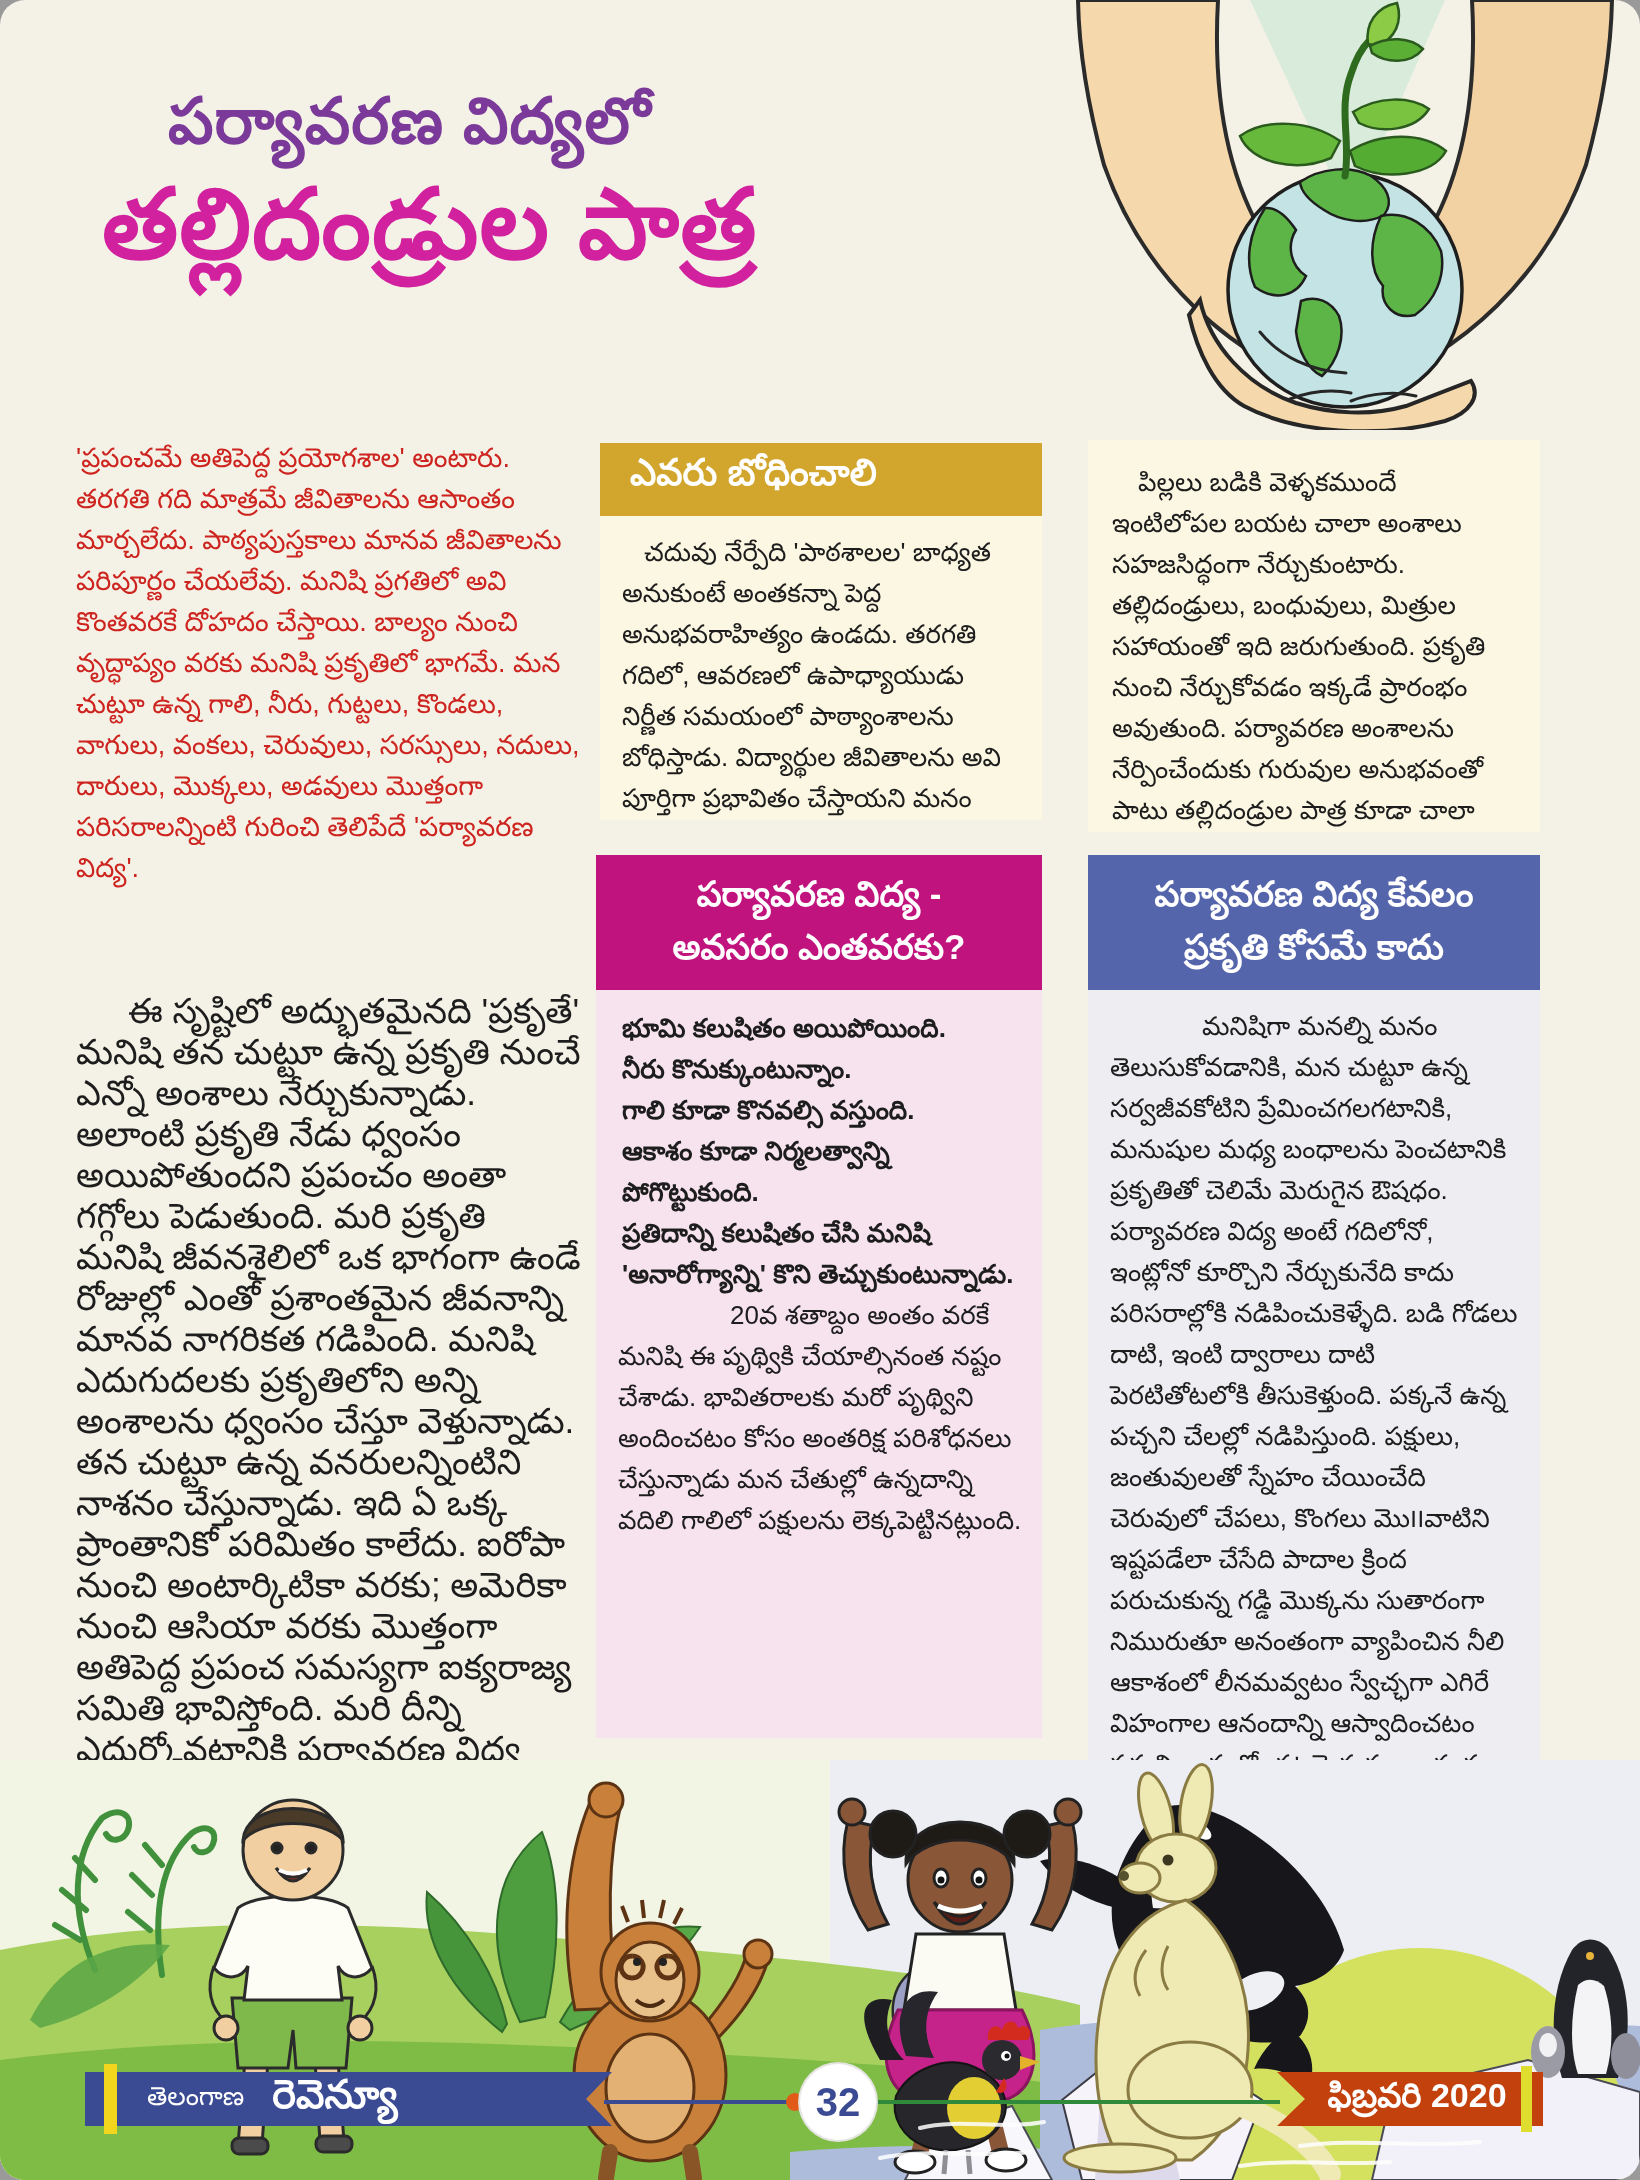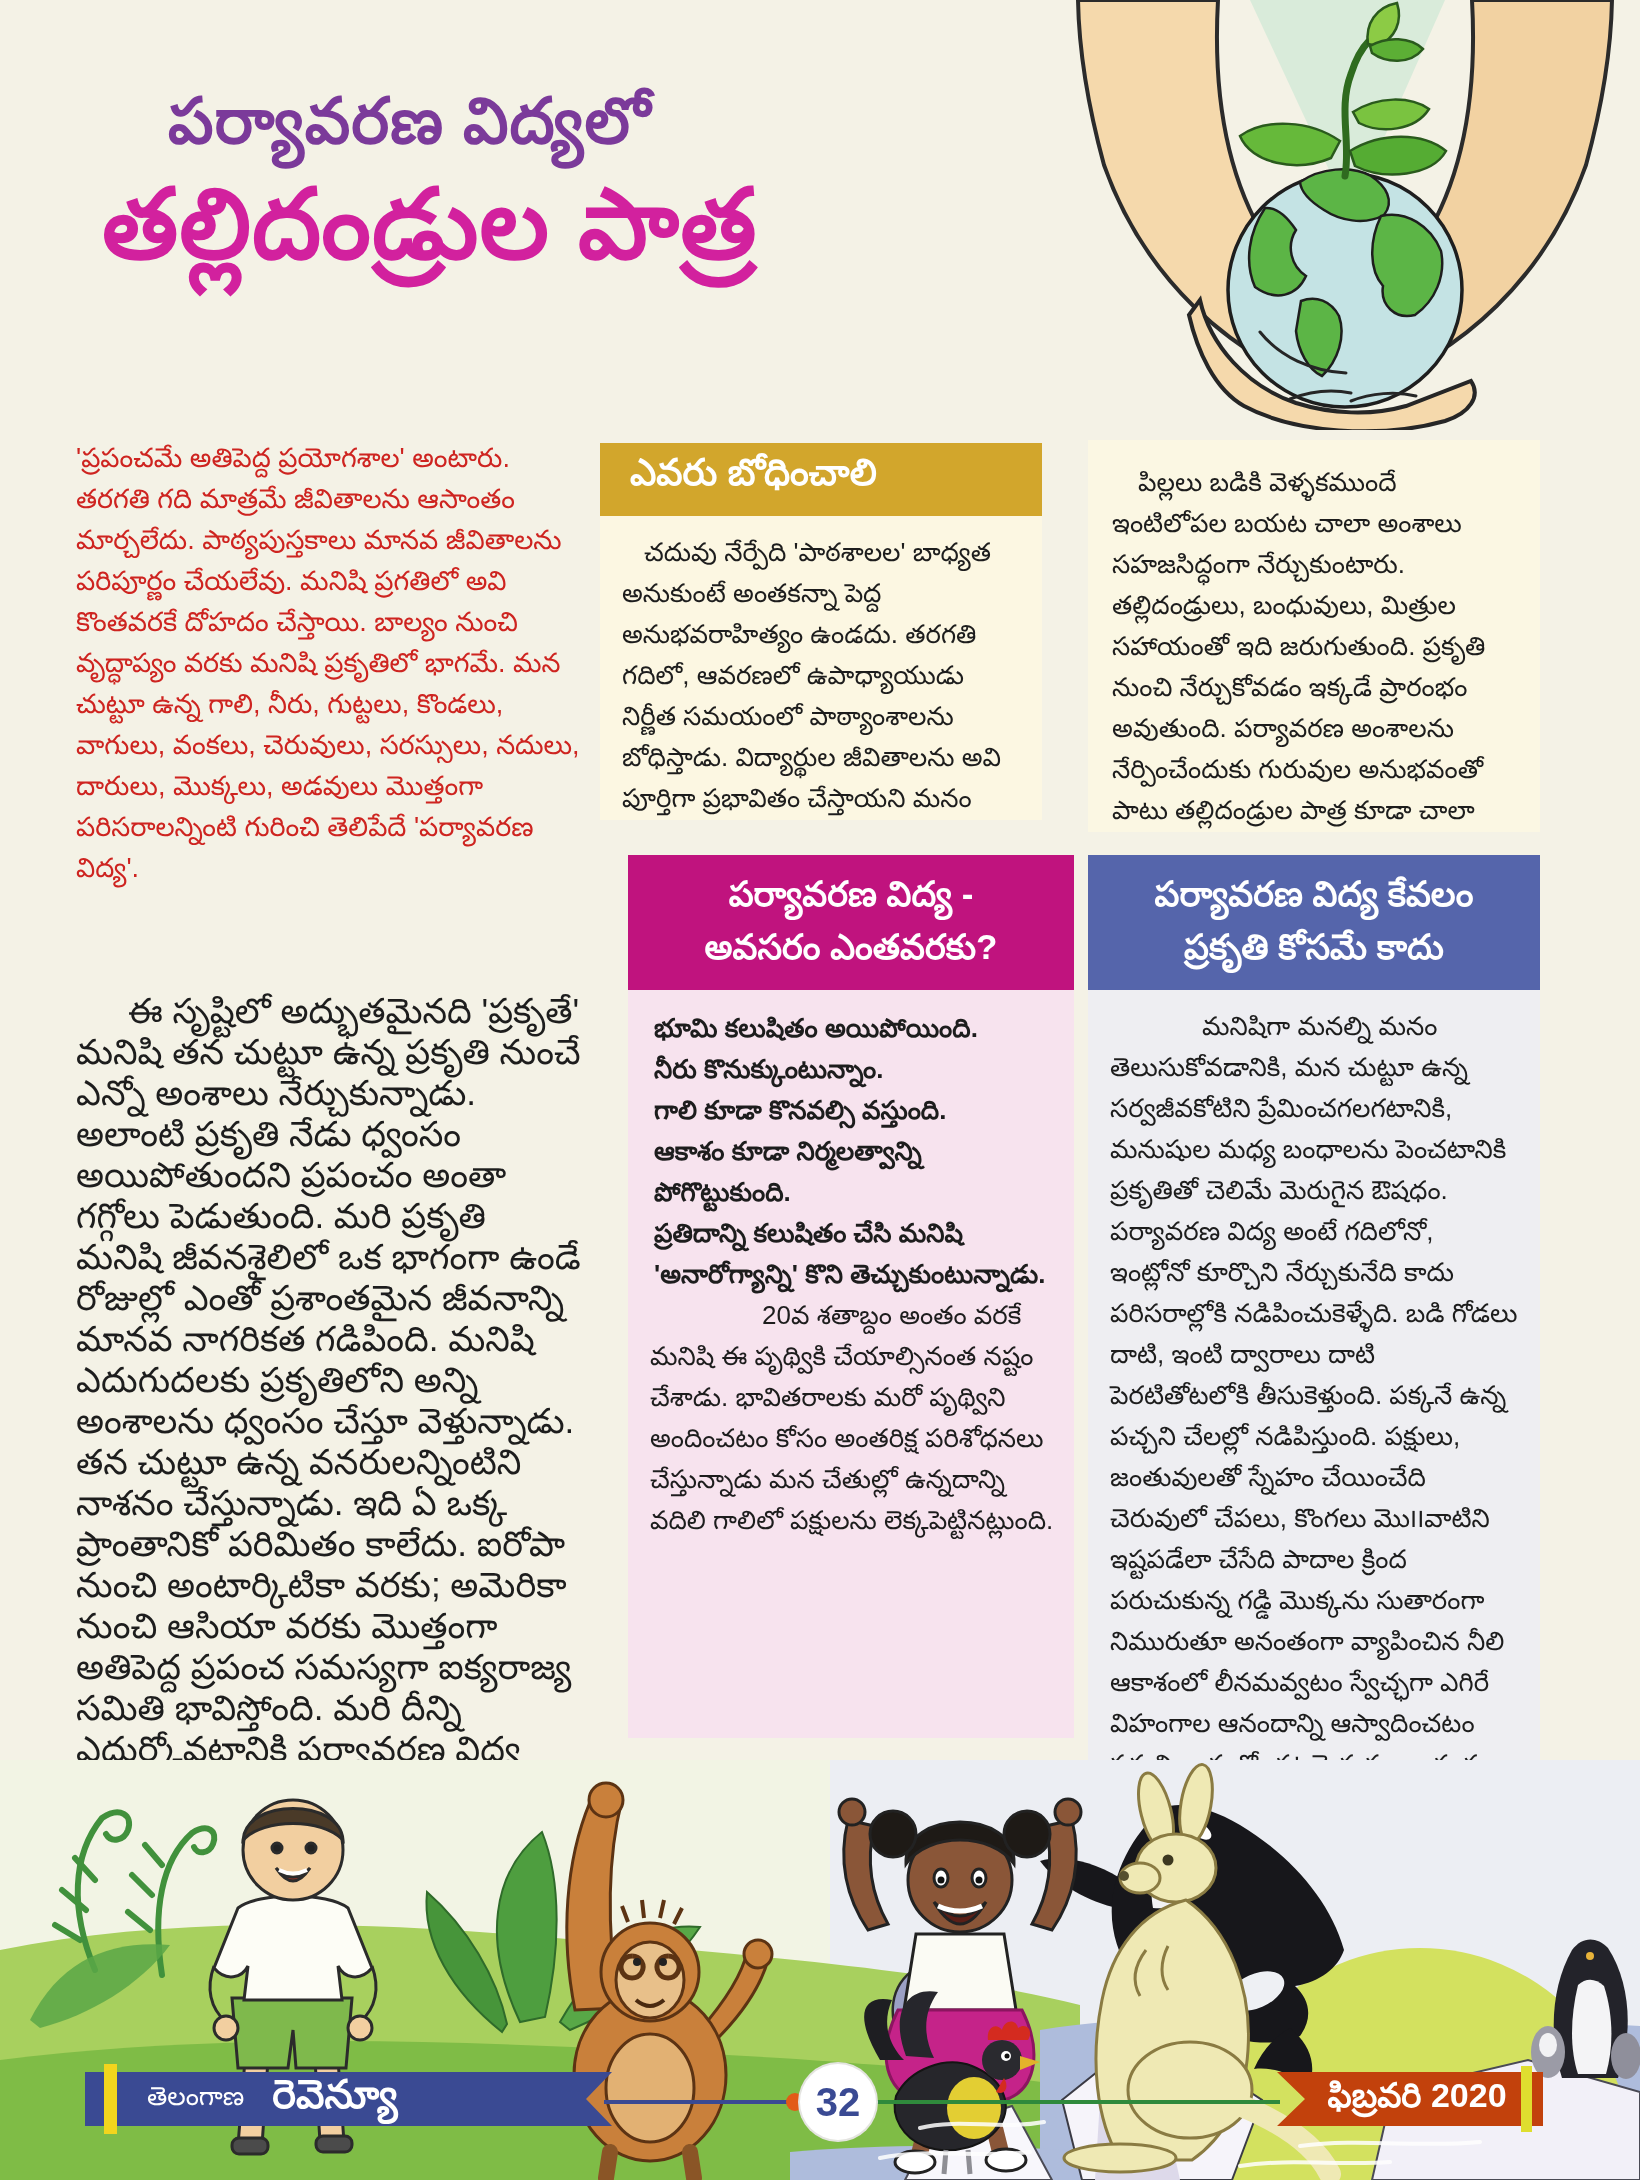--- a/index.html
+++ b/index.html
@@ -1,30 +1,30 @@
 <!DOCTYPE html>
 <html><head>
 <meta charset="utf-8">
 <style>
   html,body{margin:0;padding:0;background:#9a9a9a;}
   .page{position:relative;width:1640px;height:2180px;background:#F4F2E6;overflow:hidden;
-        font-family:"Liberation Sans", sans-serif;color:#1d1d1d;}
+        font-family:"Liberation Sans", sans-serif;color:#1d1d1d;border-radius:25px;}
   
   .title1{position:absolute;left:168px;top:84px;font-size:64px;font-weight:bold;color:#7B3A9A;letter-spacing:1px;}
   .title2{position:absolute;left:102px;top:168px;font-size:98px;font-weight:bold;color:#D2219E;letter-spacing:1px;}
   
   .col-left-red{position:absolute;left:76px;top:438px;width:505px;font-size:27px;line-height:41px;
       color:#CE2420;font-weight:500;}
   .col-left-black{position:absolute;left:76px;top:990px;width:505px;font-size:35px;line-height:41px;
       color:#1d1d1d;text-indent:52px;}
   .mid-box1{position:absolute;left:600px;top:443px;width:442px;}
   .hdr-gold{background:#D2A62C;color:#fff;font-size:37px;font-weight:bold;padding:9px 10px 13px 30px;}
   .body-cream{background:#FCF7E2;padding:16px 22px 26px 22px;font-size:26px;line-height:41px;
       text-indent:22px;height:262px;overflow:hidden;}
-  .mid-box2{position:absolute;left:628px;top:855px;width:446px;}
+  .mid-box2{position:absolute;left:596px;top:855px;width:446px;}
   .hdr-magenta{background:#C0137E;color:#fff;font-size:35px;font-weight:bold;text-align:center;
       padding:13px 6px 17px 6px;line-height:1.5;}
   .body-pink{background:#F7E3EE;padding:18px 18px 30px 22px;font-size:26px;line-height:41px;
       height:700px;overflow:hidden;}
   .pink-intro{text-indent:14px;}
   .bold-line{font-weight:bold;padding-left:4px;}
   .pink-outro{text-indent:112px;}
   .right-box1{position:absolute;left:1088px;top:440px;width:452px;box-sizing:border-box;
       background:#FBF7E3;padding:22px 24px 30px 24px;font-size:26px;line-height:41px;
       text-indent:26px;height:392px;overflow:hidden;}

